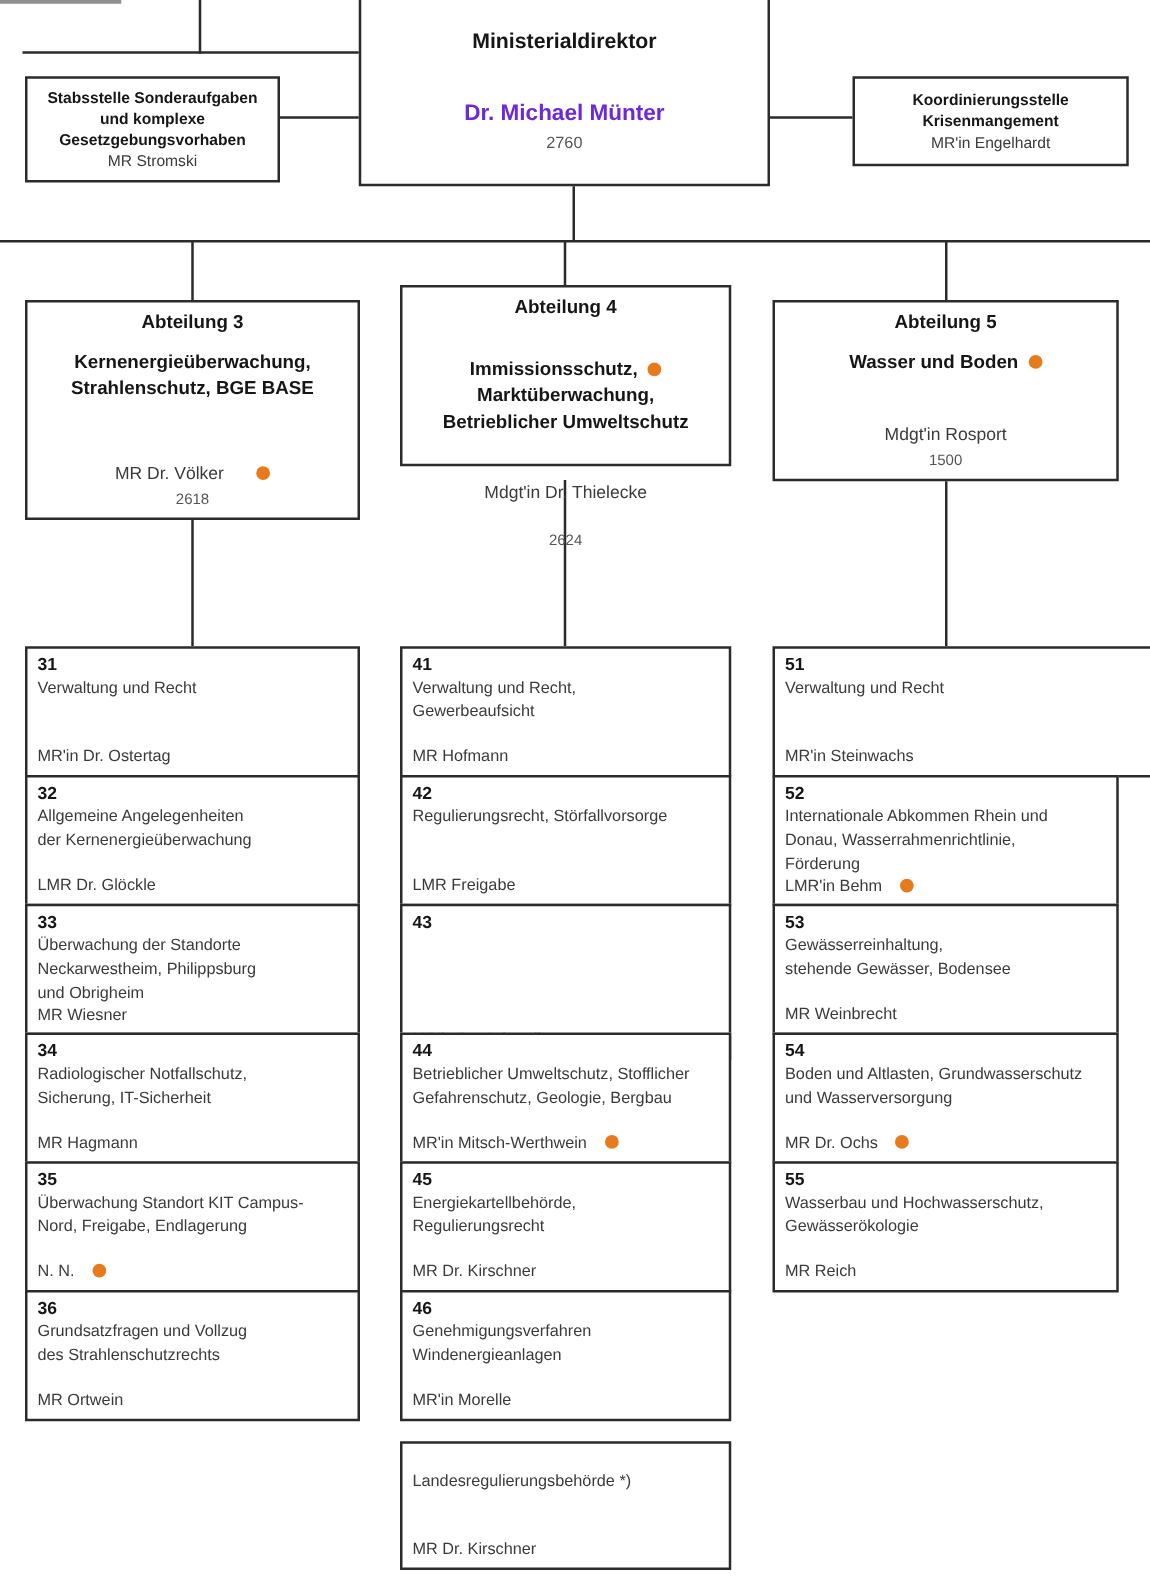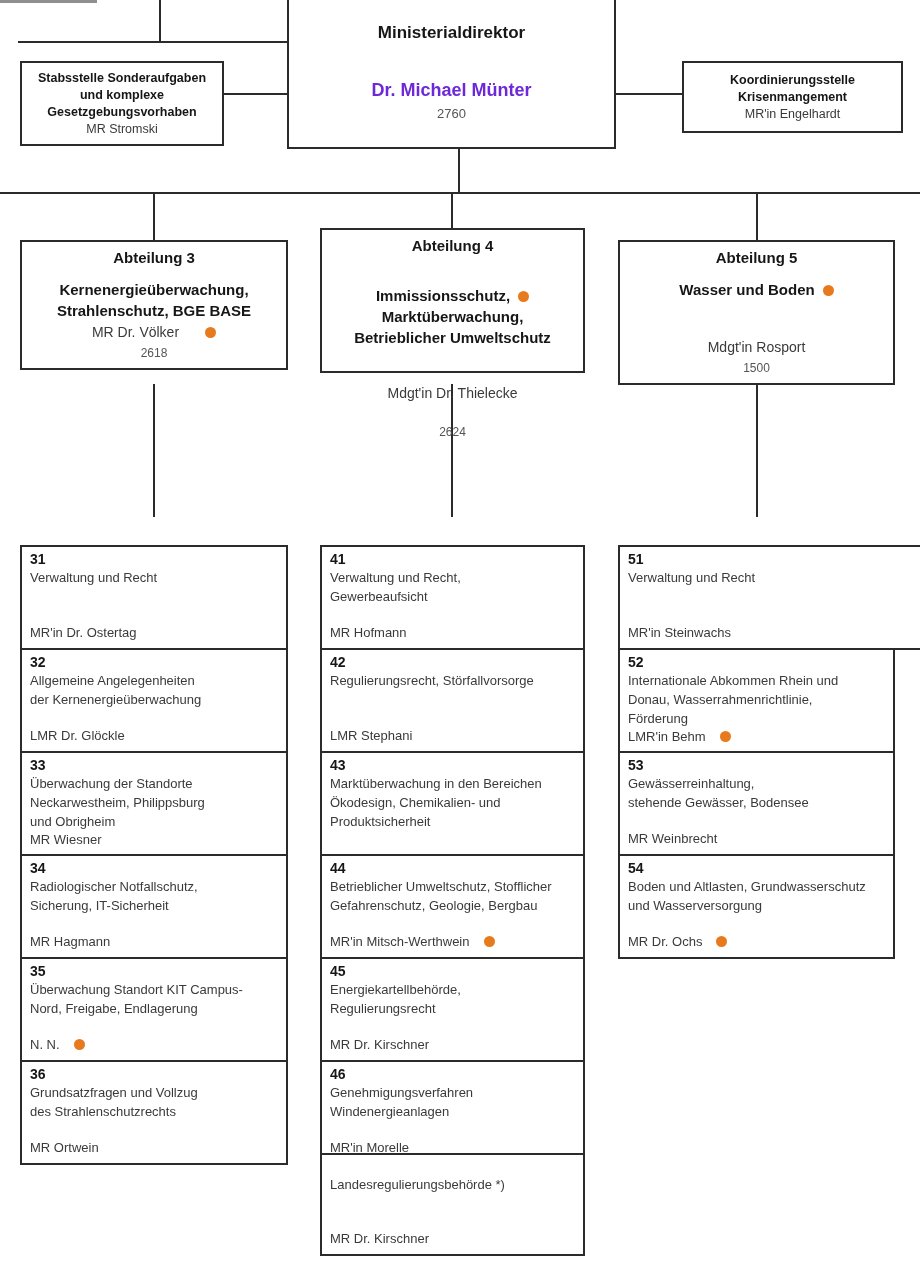--- a/index.html
+++ b/index.html
@@ -26,21 +26,21 @@
 
   
   .dept{display:flex;flex-direction:column;align-items:center;text-align:center;padding:6px 6px 7px 6px;}
   .dept-title{font-size:15px;line-height:20px;}
   .dept-sub{margin-top:11px;font-size:15px;line-height:21px;}
   .spacer{flex:1;}
   .dept-head{font-size:14px;color:#3a3a3a;line-height:19px;}
   .dept-phone{margin-top:3px;font-size:12px;color:#555;line-height:16px;}
 
   
-  .unit{display:flex;flex-direction:column;align-items:flex-start;text-align:left;padding:4px 8px 6px 8px;margin-top:28px;}
+  .unit{display:flex;flex-direction:column;align-items:flex-start;text-align:left;padding:4px 8px 6px 8px;}
   .unit-number{font-size:14px;line-height:17px;font-weight:bold;color:#161616;}
   .unit-desc{font-size:13px;line-height:19px;white-space:pre-line;flex:1;color:#3a3a3a;}
   .unit-head-row{margin-top:auto;font-size:13px;line-height:18px;color:#3a3a3a;}
 
   
   .special{display:flex;flex-direction:column;align-items:flex-start;text-align:left;padding:22px 8px 8px 8px;}
   .special-title{font-size:13px;color:#3a3a3a;}
   .special-head{margin-top:auto;font-size:13px;color:#3a3a3a;}
 </style>
 </head>
@@ -75,21 +75,21 @@
     <div class="bold">Gesetzgebungsvorhaben</div>
     <div class="side-head">MR Stromski</div>
   </div>
 
   <div class="box side-box" style="left:682px;top:61px;width:221px;height:72px;">
     <div class="bold">Koordinierungsstelle</div>
     <div class="bold">Krisenmangement</div>
     <div class="side-head">MR'in Engelhardt</div>
   </div>
 
-  <div class="box dept" style="left:20px;top:240px;width:268px;height:130px;">
+  <div class="box dept" style="left:20px;top:240px;width:268px;height:176px;">
     <div class="dept-title bold">Abteilung 3</div>
     <div class="dept-sub bold">
       <div>Kernenergieüberwachung,</div>
       <div>Strahlenschutz, BGE BASE</div>
     </div>
     <div class="spacer"></div>
     <div class="dept-head"><span>MR Dr. Völker</span><span class="dot dot-gap-lg"></span></div>
     <div class="dept-phone">2618</div>
   </div>
 
@@ -154,27 +154,24 @@
 
   <div class="box unit" style="left:320px;top:517px;width:265px;height:105px;">
     <div class="unit-number">41</div>
     <div class="unit-desc">Verwaltung und Recht,
 Gewerbeaufsicht</div>
     <div class="unit-head-row"><span>MR Hofmann</span></div>
   </div>
   <div class="box unit" style="left:320px;top:620px;width:265px;height:105px;">
     <div class="unit-number">42</div>
     <div class="unit-desc">Regulierungsrecht, Störfallvorsorge</div>
-    <div class="unit-head-row"><span>LMR Stephani</span></div>
+    <div class="unit-head-row"><span>LMR Freigabe</span></div>
   </div>
   <div class="box unit" style="left:320px;top:723px;width:265px;height:125px;">
     <div class="unit-number">43</div>
-    <div class="unit-desc">Marktüberwachung in den Bereichen
-Ökodesign, Chemikalien- und
-Produktsicherheit</div>
     <div class="unit-head-row"><span>MR'in Dr. Schmolke</span></div>
   </div>
   <div class="box unit" style="left:320px;top:826px;width:265px;height:105px;">
     <div class="unit-number">44</div>
     <div class="unit-desc">Betrieblicher Umweltschutz, Stofflicher
 Gefahrenschutz, Geologie, Bergbau</div>
     <div class="unit-head-row"><span>MR'in Mitsch-Werthwein</span><span class="dot"></span></div>
   </div>
   <div class="box unit" style="left:320px;top:929px;width:265px;height:105px;">
     <div class="unit-number">45</div>
@@ -206,19 +203,25 @@
     <div class="unit-desc">Gewässerreinhaltung,
 stehende Gewässer, Bodensee</div>
     <div class="unit-head-row"><span>MR Weinbrecht</span></div>
   </div>
   <div class="box unit" style="left:618px;top:826px;width:277px;height:105px;">
     <div class="unit-number">54</div>
     <div class="unit-desc">Boden und Altlasten, Grundwasserschutz
 und Wasserversorgung</div>
     <div class="unit-head-row"><span>MR Dr. Ochs</span><span class="dot"></span></div>
   </div>
+  <div class="box unit" style="left:618px;top:929px;width:277px;height:105px;">
+    <div class="unit-number">55</div>
+    <div class="unit-desc">Wasserbau und Hochwasserschutz,
+Gewässerökologie</div>
+    <div class="unit-head-row"><span>MR Reich</span></div>
+  </div>
 
   <div class="box special" style="left:320px;top:1153px;width:265px;height:103px;">
     <div class="special-title">Landesregulierungsbehörde *)</div>
     <div class="special-head">MR Dr. Kirschner</div>
   </div>
 
 </div>
 
 </body></html>

